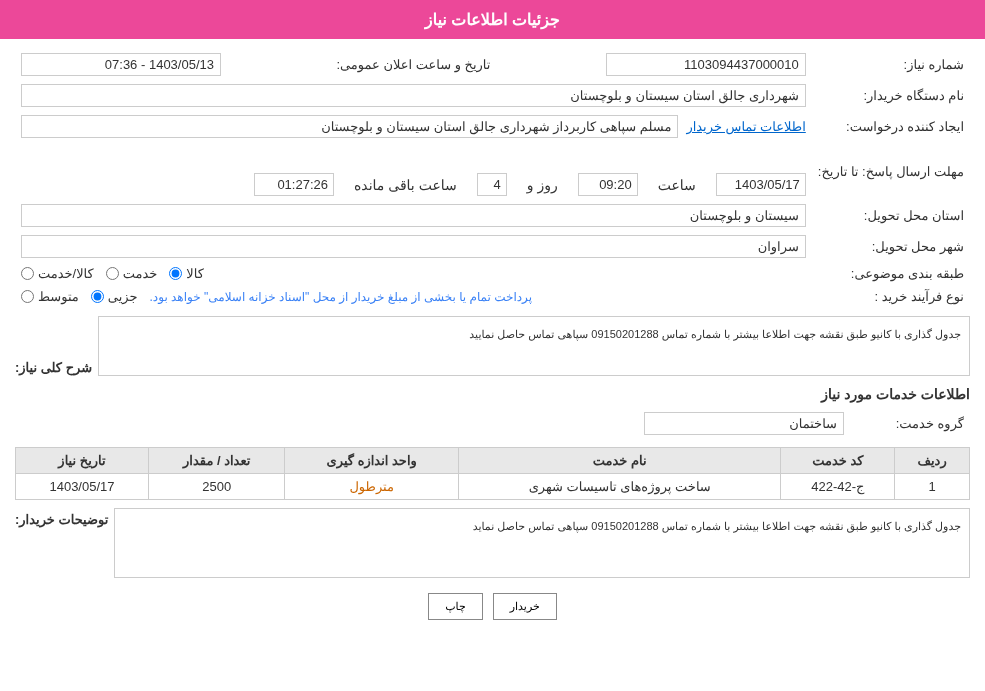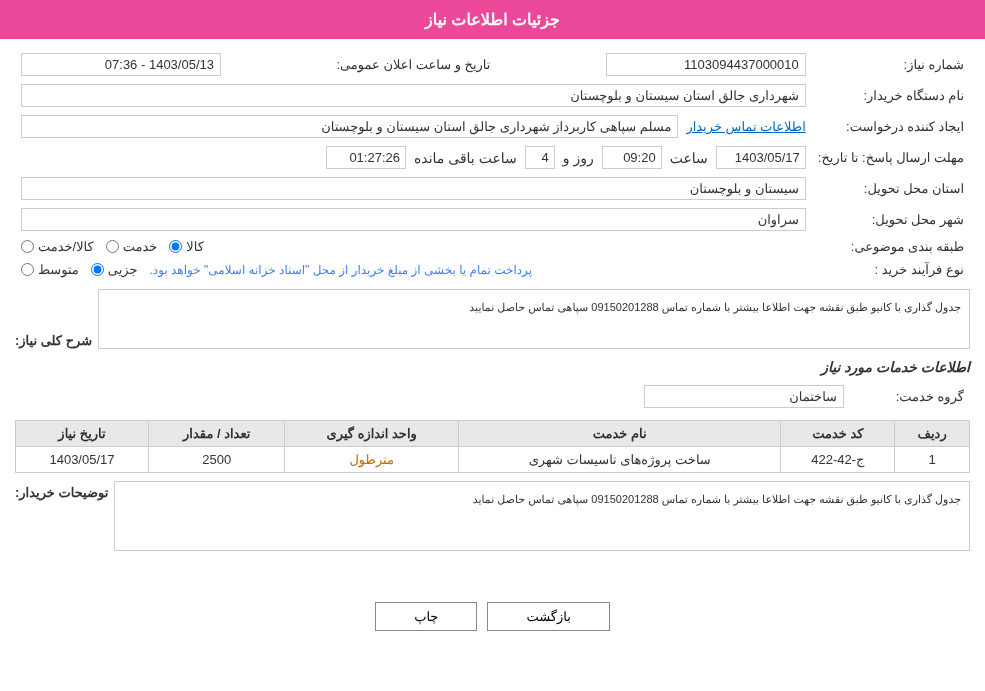--- a/index.html
+++ b/index.html
@@ -58,22 +58,23 @@
       border: 1px solid #ccc;
       background: #fff;
       padding: 3px 6px;
       width: 100%;
       display: block;
       text-align: right;
     }
     .row-flex {
       display: flex;
       align-items: center;
-      gap: 8px;
+      gap: 20px;
       flex-direction: row-reverse;
+      margin-top: 27px;
     }
     .link-blue {
       color: #0066cc;
       text-decoration: underline;
       cursor: pointer;
     }
     .radio-group {
       display: flex;
       gap: 12px;
       flex-direction: row-reverse;
@@ -83,21 +84,20 @@
       display: flex;
       align-items: center;
       gap: 4px;
     }
     .section-title {
       font-size: 14px;
       font-weight: bold;
       color: #333;
       margin: 10px 0 6px 0;
       text-align: right;
-      font-style: italic;
     }
     .description-box {
       border: 1px solid #ccc;
       background: #fff;
       padding: 8px;
       min-height: 60px;
       text-align: right;
       direction: rtl;
       color: #333;
       font-size: 11px;
@@ -121,27 +121,26 @@
       text-align: center;
       font-size: 13px;
     }
     .button-bar {
       display: flex;
       justify-content: center;
       gap: 10px;
       margin: 15px 0;
     }
     .btn {
-      padding: 6px 38px;
+      padding: 6px 16px;
       border: 1px solid #999;
       cursor: pointer;
-      font-size: 13px;
+      font-size: 11px;
       font-family: Tahoma, Arial, sans-serif;
       background: #f0f0f0;
-      margin-top: 36px;
     }
     .btn-print {
       background: #fff;
       border: 1px solid #888;
     }
     .btn-back {
       background: #fff;
       border: 1px solid #888;
     }
     .inline-label {
@@ -303,18 +302,18 @@
           </tr>
         </tbody>
     </table>
 
     <div style="display:flex; align-items:flex-start; gap:6px; margin: 8px 0; flex-direction:row-reverse;">
       <span style="white-space:nowrap; font-size:13px; font-weight:bold; padding-top:4px;">توضیحات خریدار:</span>
       <div class="description-box" style="flex:1; min-height:70px;">جدول گذاری با کانیو طبق نقشه جهت اطلاعا بیشتر با شماره تماس 09150201288 سپاهی تماس حاصل نماید</div>
     </div>
 
     <div class="button-bar">
-      <button class="btn btn-back">بازگشت</button>
+      <button class="btn btn-back">خریدار</button>
       <button class="btn btn-print">چاپ</button>
     </div>
 
   </div>
 </div>
 
 </body></html>

